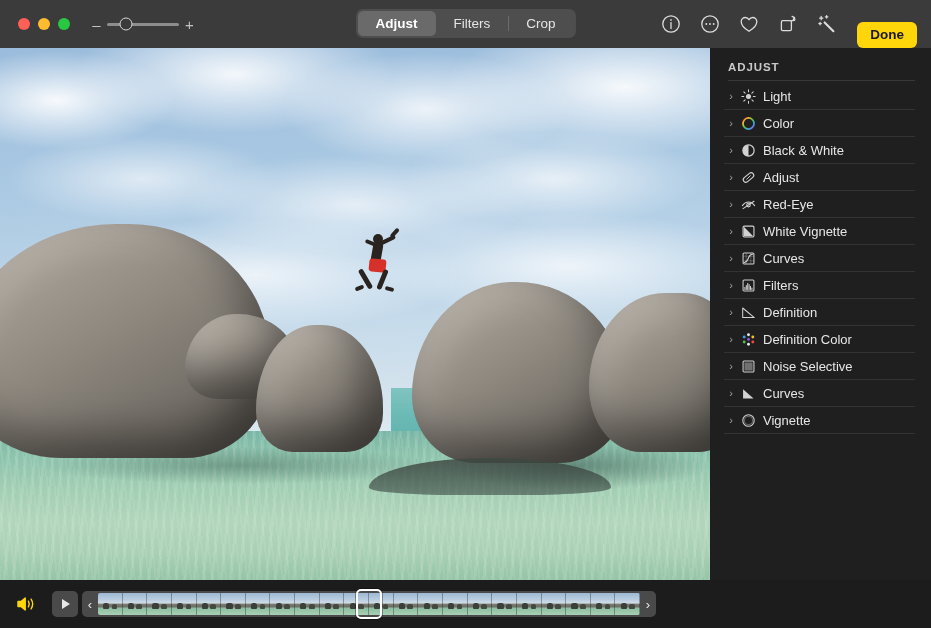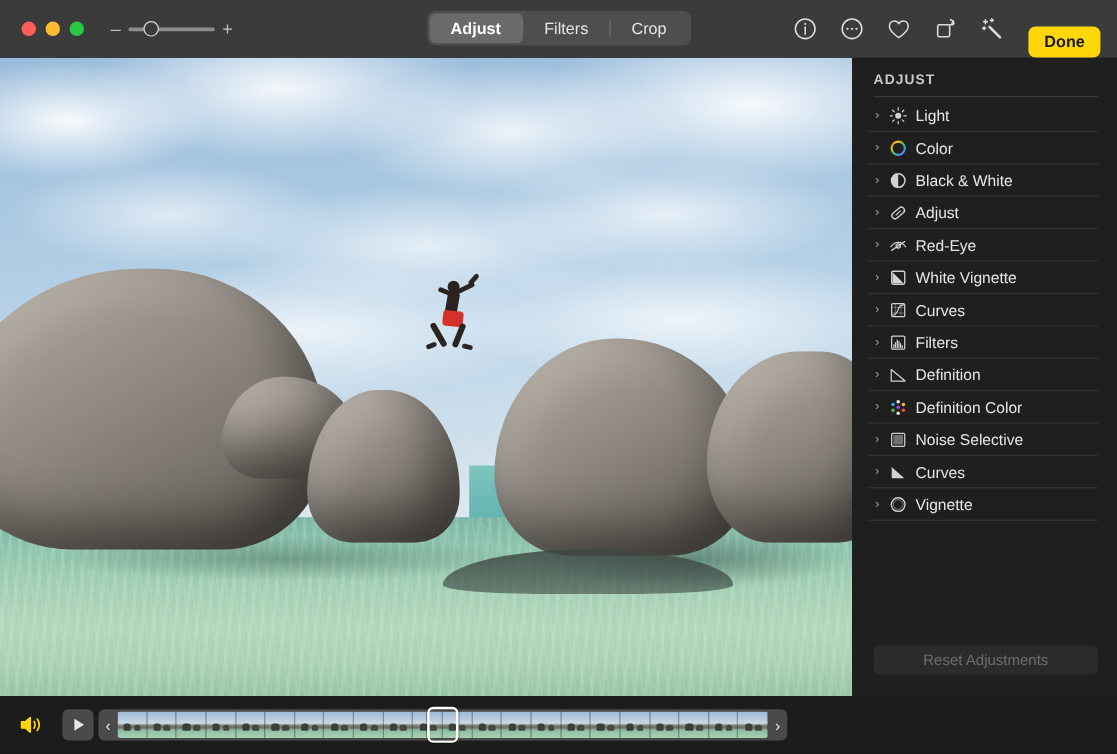--- a/index.html
+++ b/index.html
@@ -588,23 +588,20 @@
             <svg width="15" height="15" viewBox="0 0 16 16" fill="none" stroke="currentColor">
               <circle cx="8" cy="8" r="6.1" stroke-width="1.15"></circle>
               <circle cx="8" cy="8" r="4.3" stroke-width=".7" opacity=".65"></circle>
             </svg>
           </span>
           <span class="sb-label">Vignette</span>
         </div>
 
       </div>
 
-      <div class="sb-foot">
-        <button class="reset-btn" disabled="">Reset Adjustments</button>
-      </div>
     </div>
   </div>
 
   <div id="filmbar">
     <div class="vol">
       <svg width="22" height="18" viewBox="0 0 22 18" fill="none" stroke="currentColor" stroke-width="1.4" stroke-linecap="round">
         <path d="M2 6.5h3L9.2 3v12L5 11.5H2z" fill="currentColor" stroke-linejoin="round"></path>
         <path d="M12.4 6.2c1 1.7 1 3.9 0 5.6"></path>
         <path d="M15.1 4.2c1.9 2.9 1.9 6.7 0 9.6"></path>
       </svg>

